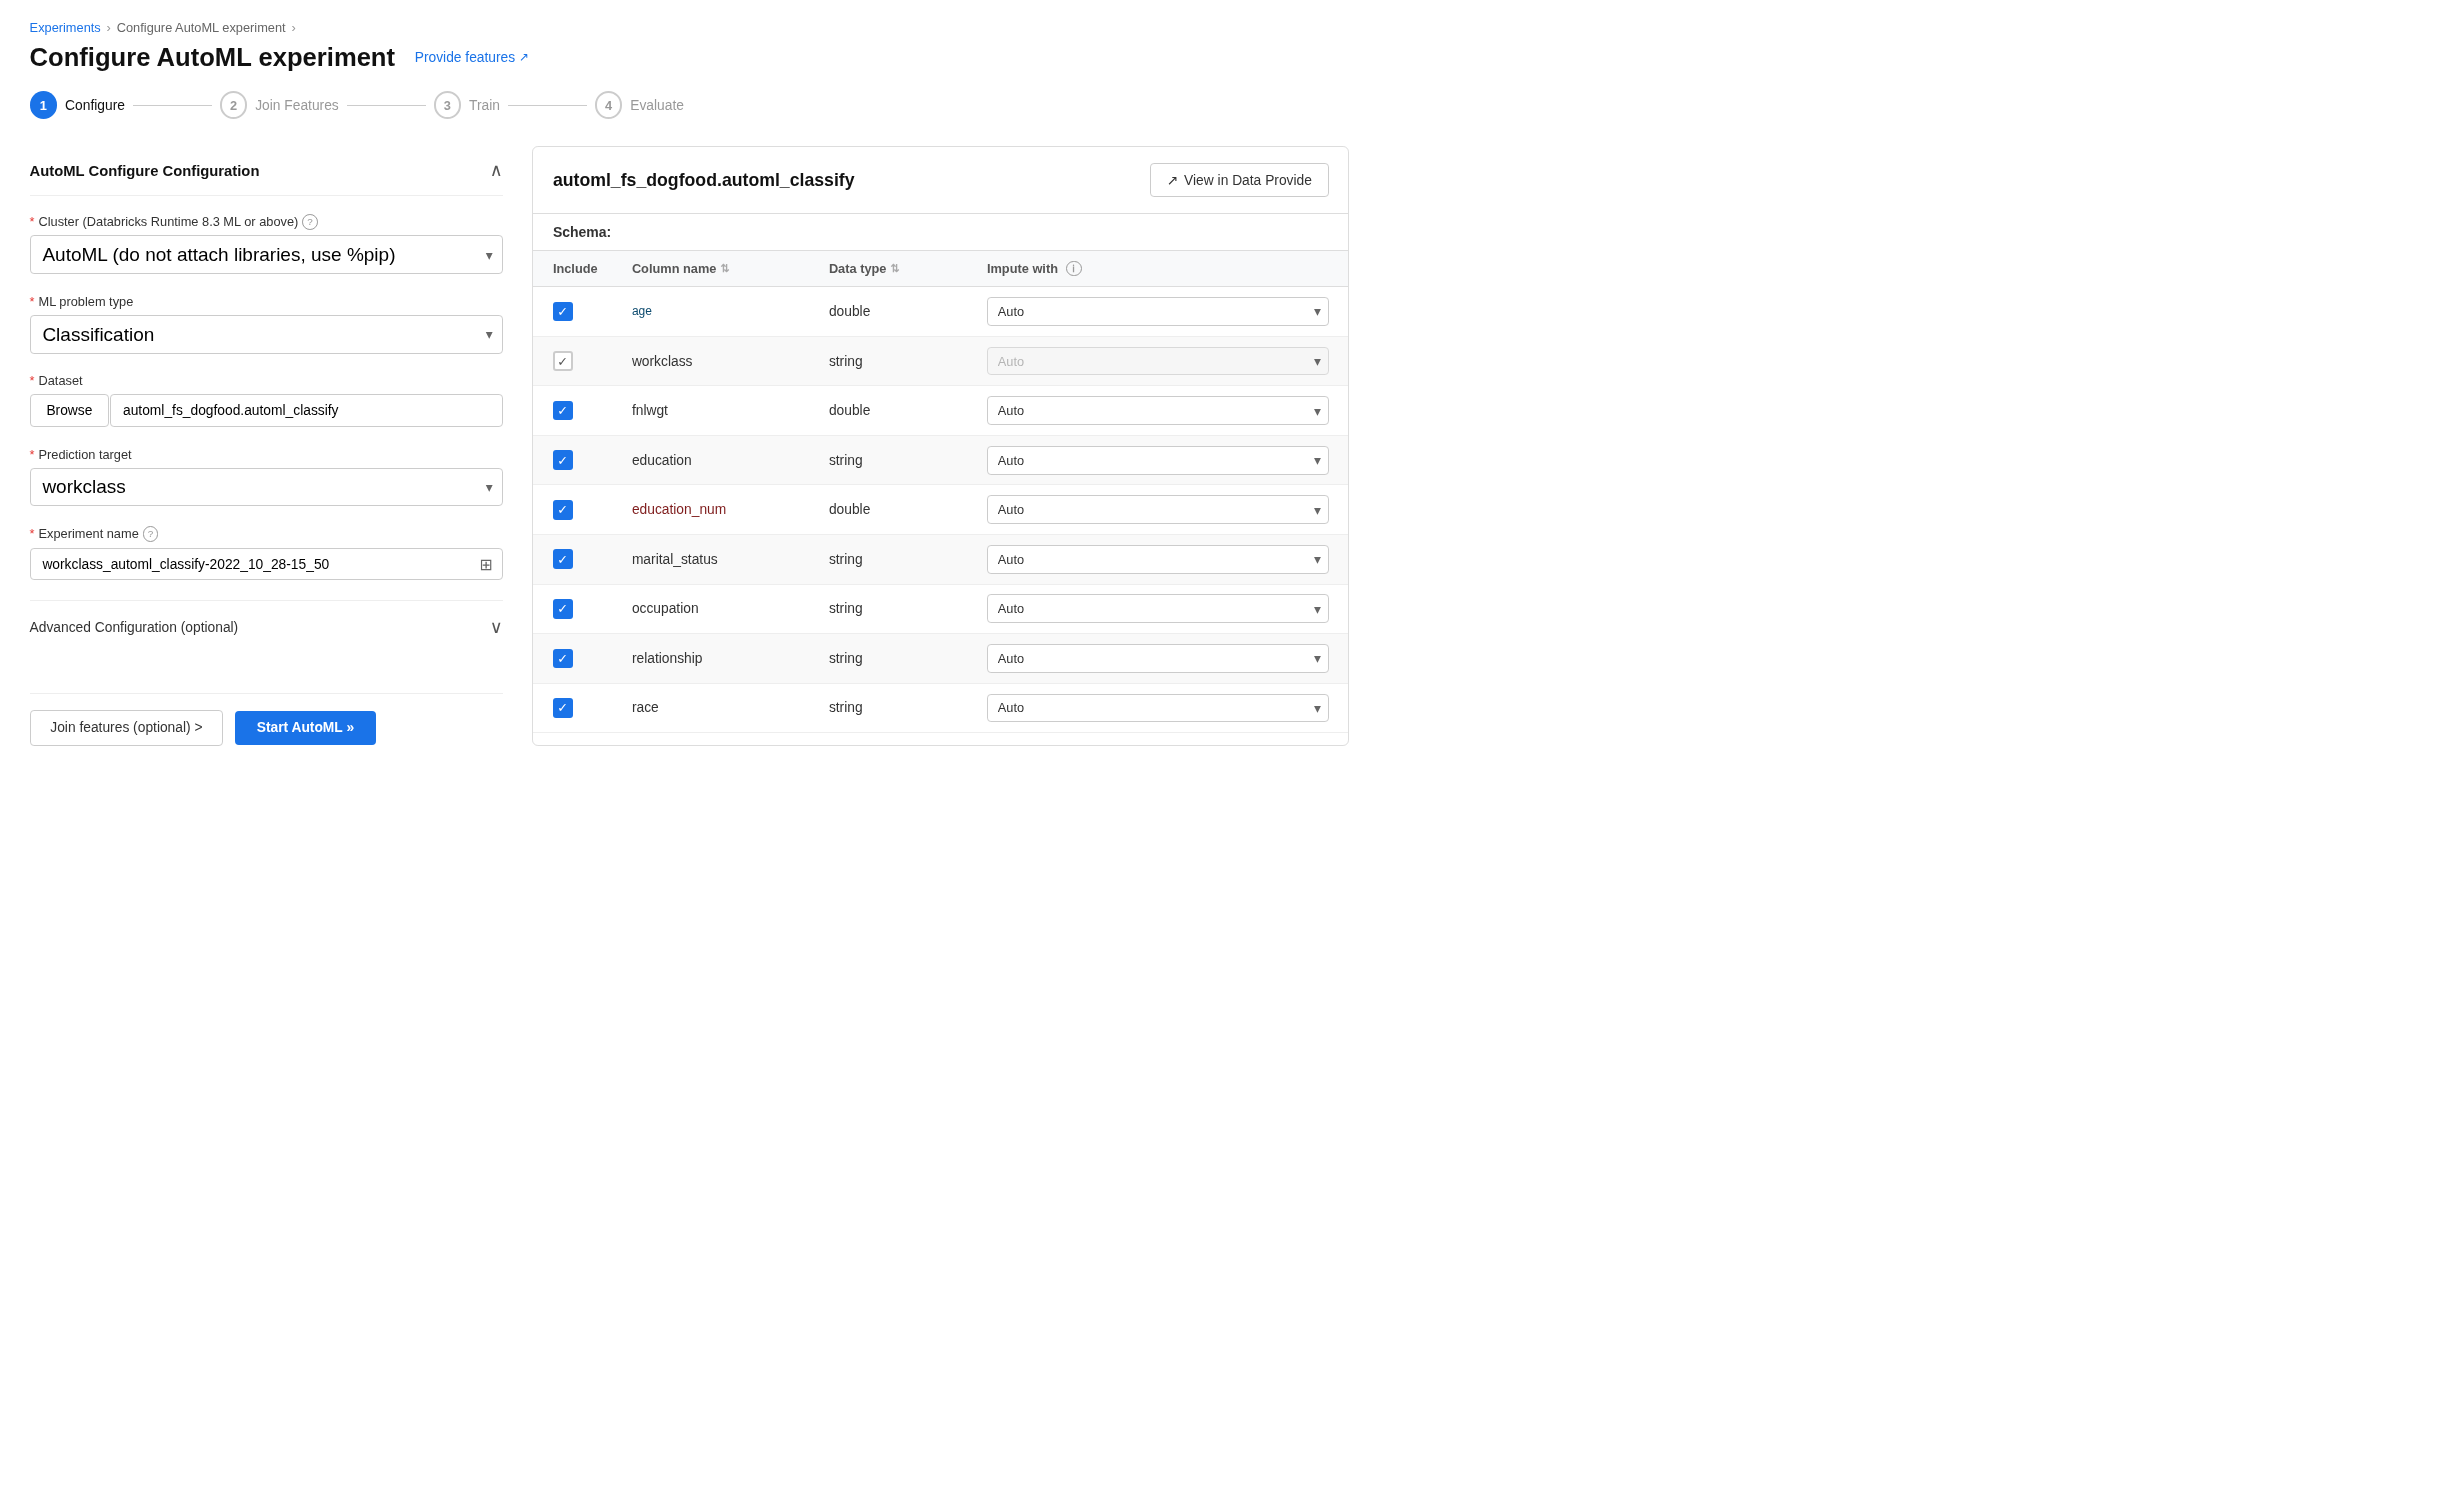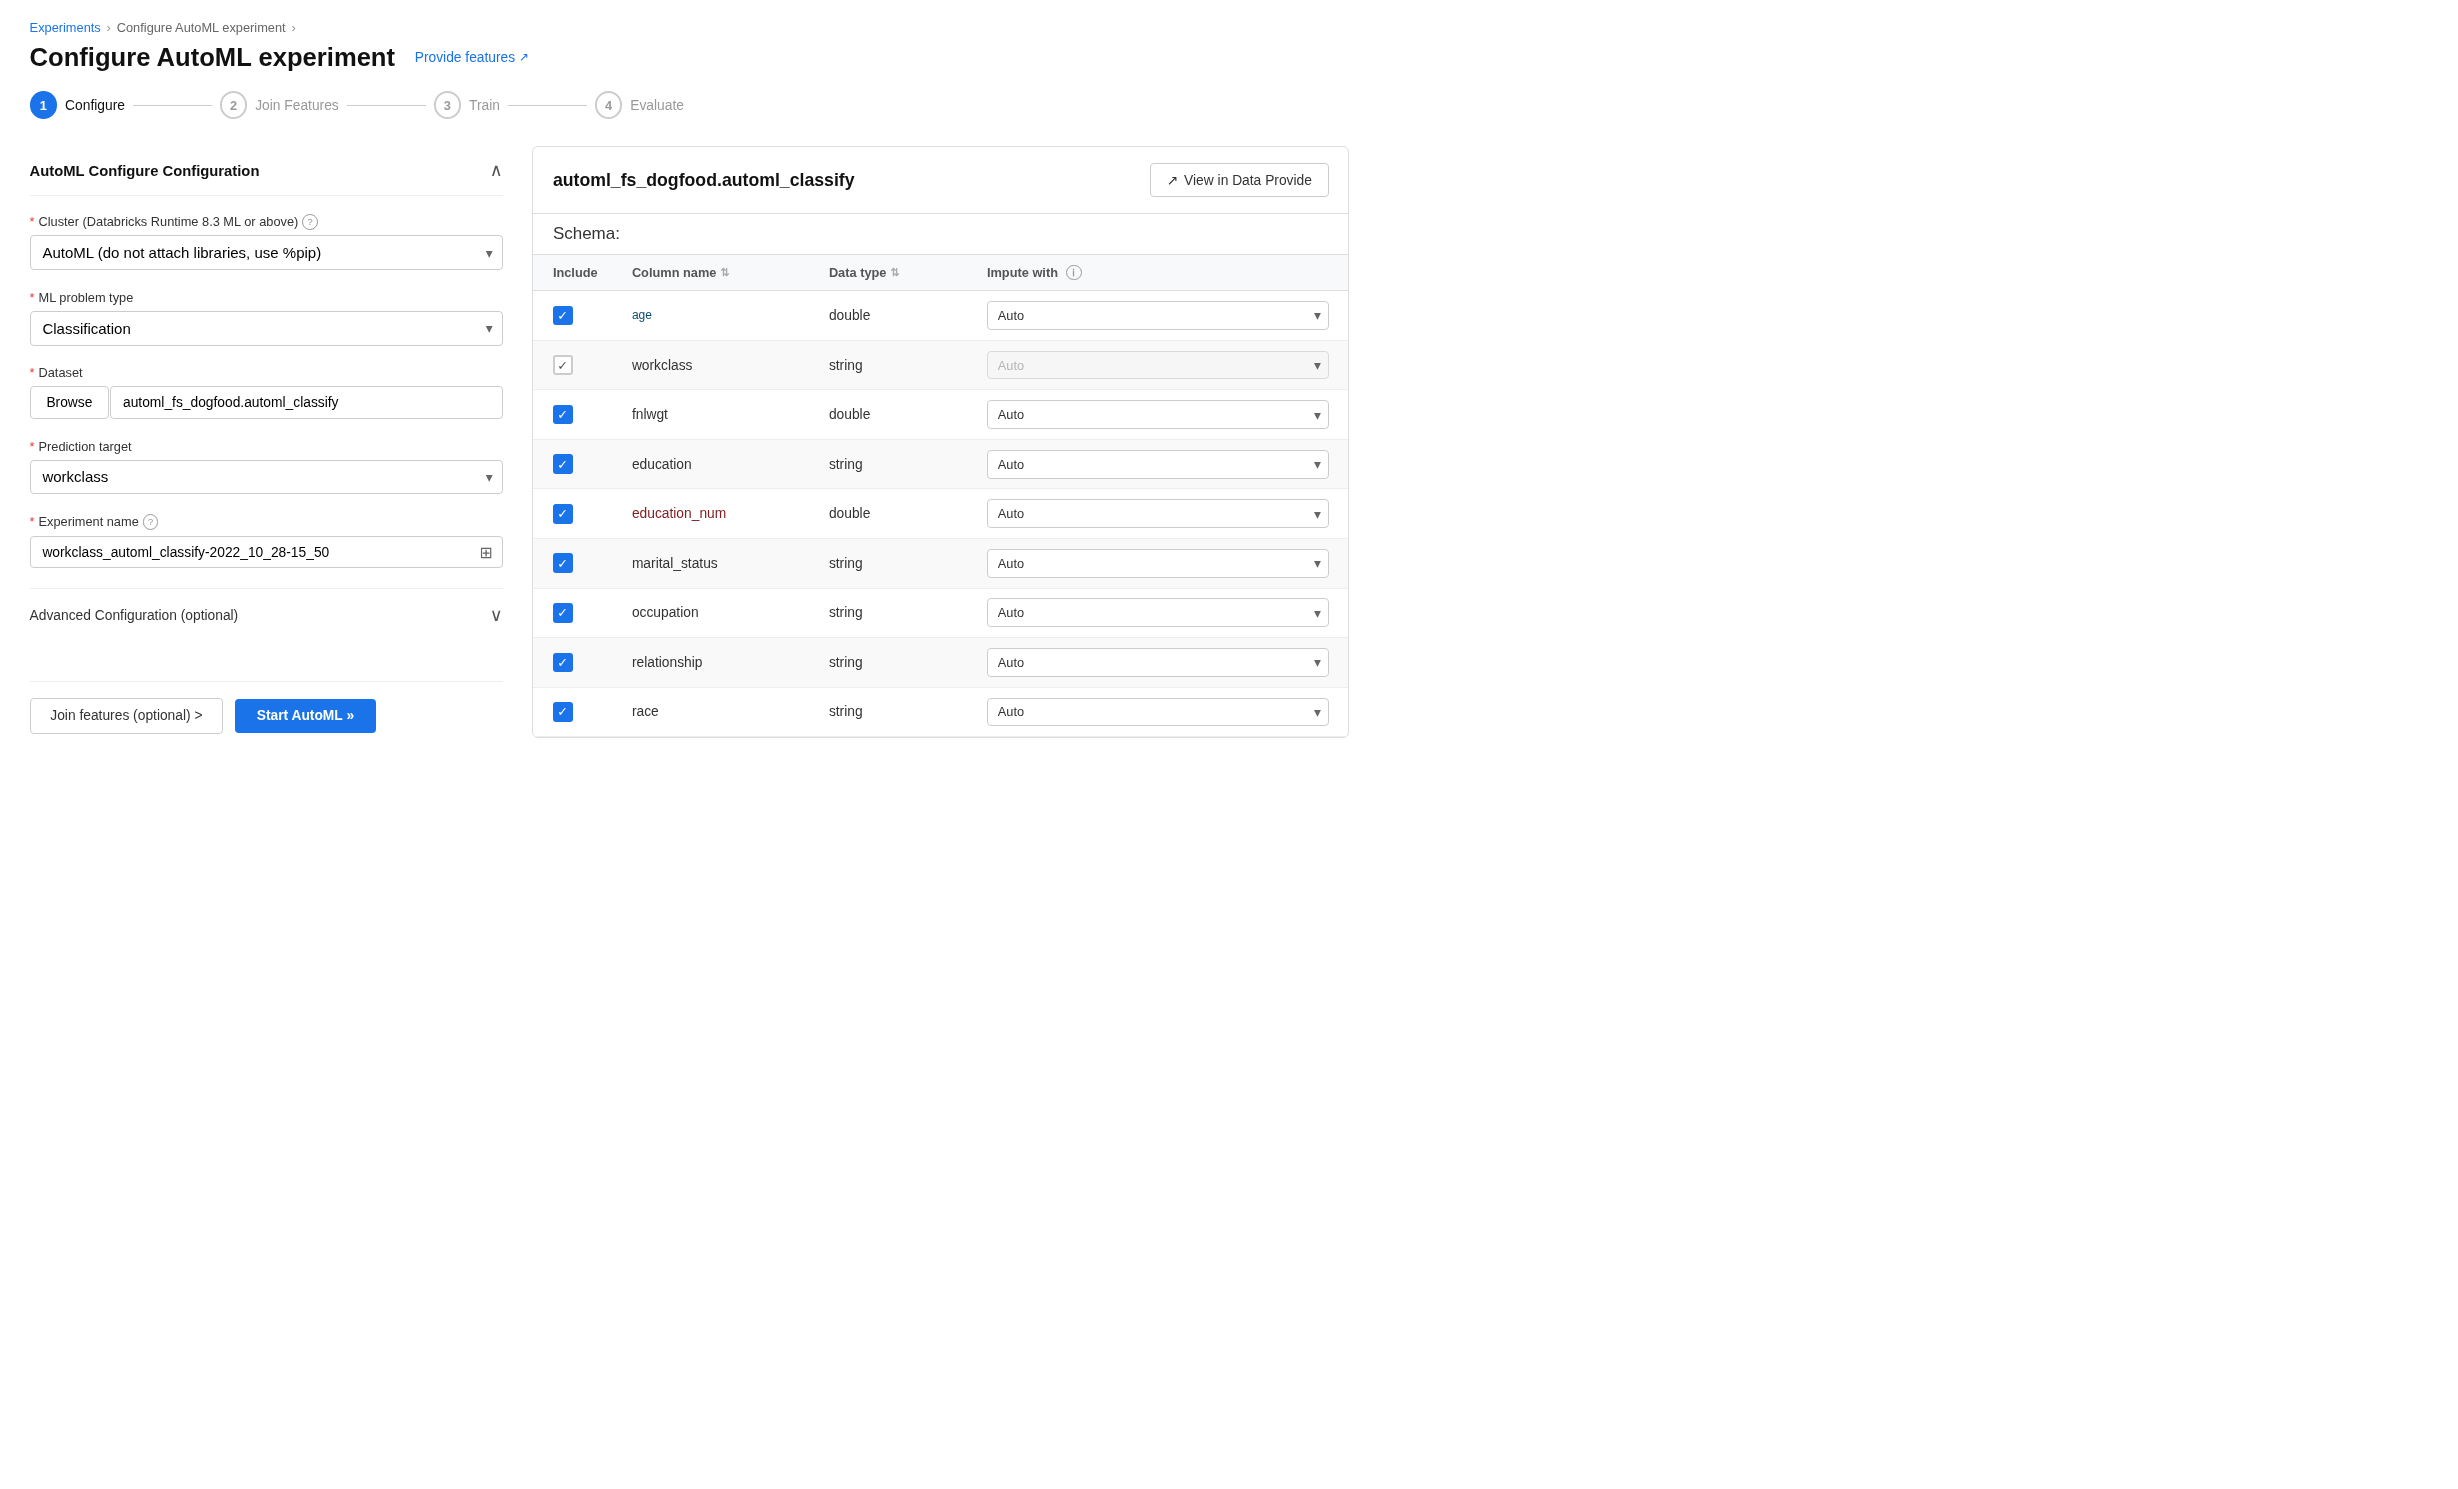--- a/index.html
+++ b/index.html
@@ -24,37 +24,37 @@
     .left-panel { width: 473px; flex-shrink: 0; }
     .right-panel { flex: 1; border: 1px solid #ddd; border-radius: 5.9px; overflow: hidden; }
     .section-header { display: flex; align-items: center; justify-content: space-between; padding: 13.8px 0; border-bottom: 1px solid #eee; margin-bottom: 17.7px; }
     .section-title { font-size: 14.8px; font-weight: 600; color: #111; }
     .collapse-icon { cursor: pointer; color: #555; font-size: 17.7px; }
     .form-field { margin-bottom: 19.7px; }
     .field-label { font-size: 12.8px; font-weight: 500; color: #333; margin-bottom: 5.9px; display: flex; align-items: center; gap: 3.9px; }
     .required { color: #e53935; }
     .info-icon { width: 15.8px; height: 15.8px; border-radius: 50%; border: 1px solid #999; color: #999; font-size: 9.9px; display: inline-flex; align-items: center; justify-content: center; cursor: pointer; }
     .select-wrapper { position: relative; }
-    .select-wrapper select { width: 100%; padding: 7.9px 35px 7.9px 11.8px; border: 1px solid #ccc; border-radius: 3.9px; font-size: 15px; background: white; appearance: none; cursor: pointer; }
+    .select-wrapper select { width: 100%; padding: 7.9px 35px 7.9px 11.8px; border: 1px solid #ccc; border-radius: 3.9px; font-size: 19px; background: white; appearance: none; cursor: pointer; }
     .select-arrow { position: absolute; right: 9.9px; top: 50%; transform: translateY(-50%); pointer-events: none; color: #666; }
     .dataset-row { display: flex; gap: 1px; align-items: center; }
     .browse-btn { padding: 7.9px 15.8px; border: 1px solid #ccc; border-radius: 3.9px; background: white; cursor: pointer; font-size: 13.8px; white-space: nowrap; }
     .dataset-input { flex: 1; padding: 7.9px 11.8px; border: 1px solid #ccc; border-radius: 3.9px; font-size: 13.8px; }
     .experiment-name-row { position: relative; }
     .experiment-name-input { width: 100%; padding: 7.9px 39px 7.9px 11.8px; border: 1px solid #ccc; border-radius: 3.9px; font-size: 13.8px; }
     .name-icon { position: absolute; right: 9.9px; top: 50%; transform: translateY(-50%); color: #666; font-size: 15.8px; }
     .advanced-section { display: flex; align-items: center; justify-content: space-between; padding: 15.8px 0; border-top: 1px solid #eee; cursor: pointer; }
     .advanced-label { font-size: 13.8px; font-weight: 500; color: #333; }
     .footer-buttons { display: flex; gap: 11.8px; align-items: center; margin-top: 39px; padding-top: 15.8px; border-top: 1px solid #eee; }
     .join-features-btn { padding: 9.9px 19.7px; border: 1px solid #ccc; border-radius: 3.9px; background: white; font-size: 13.8px; cursor: pointer; color: #333; }
     .start-automl-btn { padding: 9.9px 21.7px; border: none; border-radius: 3.9px; background: #1a73e8; color: white; font-size: 13.8px; font-weight: 600; cursor: pointer; }
     .right-header { display: flex; align-items: center; justify-content: space-between; padding: 15.8px 19.7px; border-bottom: 1px solid #ddd; }
     .dataset-title { font-size: 17.7px; font-weight: 700; color: #111; }
     .view-explorer-btn { display: flex; align-items: center; gap: 5.9px; padding: 7.9px 15.8px; border: 1px solid #ccc; border-radius: 3.9px; background: white; cursor: pointer; font-size: 13.8px; color: #333; }
-    .schema-label { padding: 9.9px 19.7px; font-size: 17px; font-weight: 400; border-bottom: 1px solid #ddd; }
+    .schema-label { padding: 9.9px 19.7px; font-size: 14px; font-weight: 700; border-bottom: 1px solid #ddd; }
     .table-header { display: grid; grid-template-columns: 79px 197px 158px 1fr; padding: 9.9px 19.7px; background: #f8f9fa; border-bottom: 1px solid #ddd; font-size: 12.8px; font-weight: 600; color: #555; }
     .table-col { display: flex; align-items: center; gap: 3.9px; }
     .sort-icon { color: #aaa; font-size: 10.8px; }
     .table-body { overflow-y: auto; max-height: 493px; }
     .table-row { display: grid; grid-template-columns: 79px 197px 158px 1fr; padding: 9.9px 19.7px; border-bottom: 1px solid #eee; align-items: center; }
     .table-row:nth-child(even) { background: #f9f9f9; }
     .impute-wrapper { position: relative; }
   </style>
 </head>
 <body>

